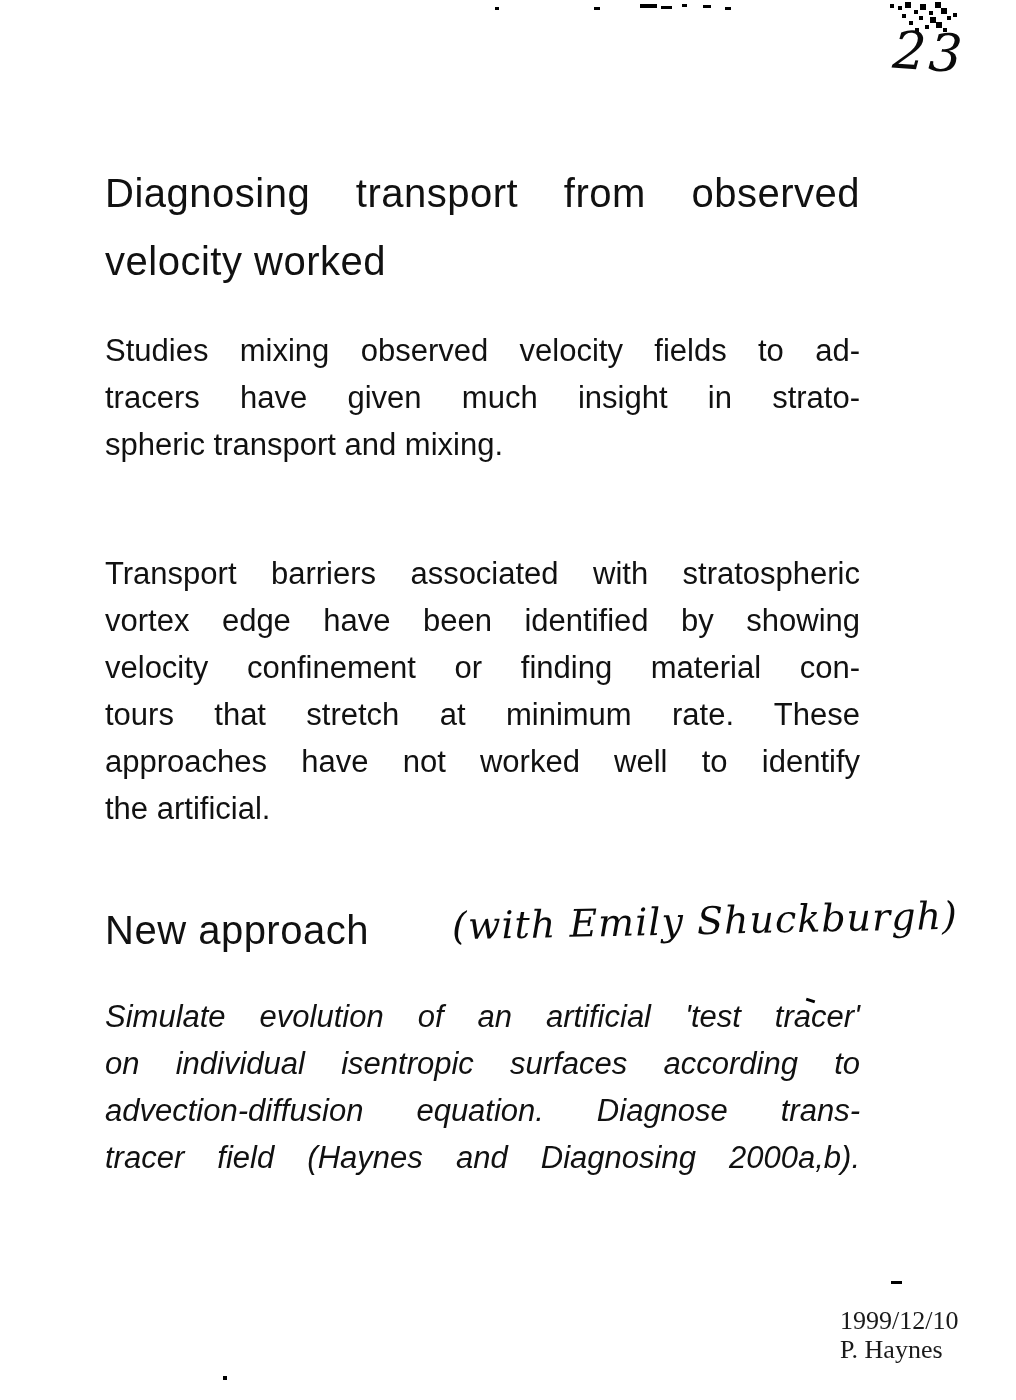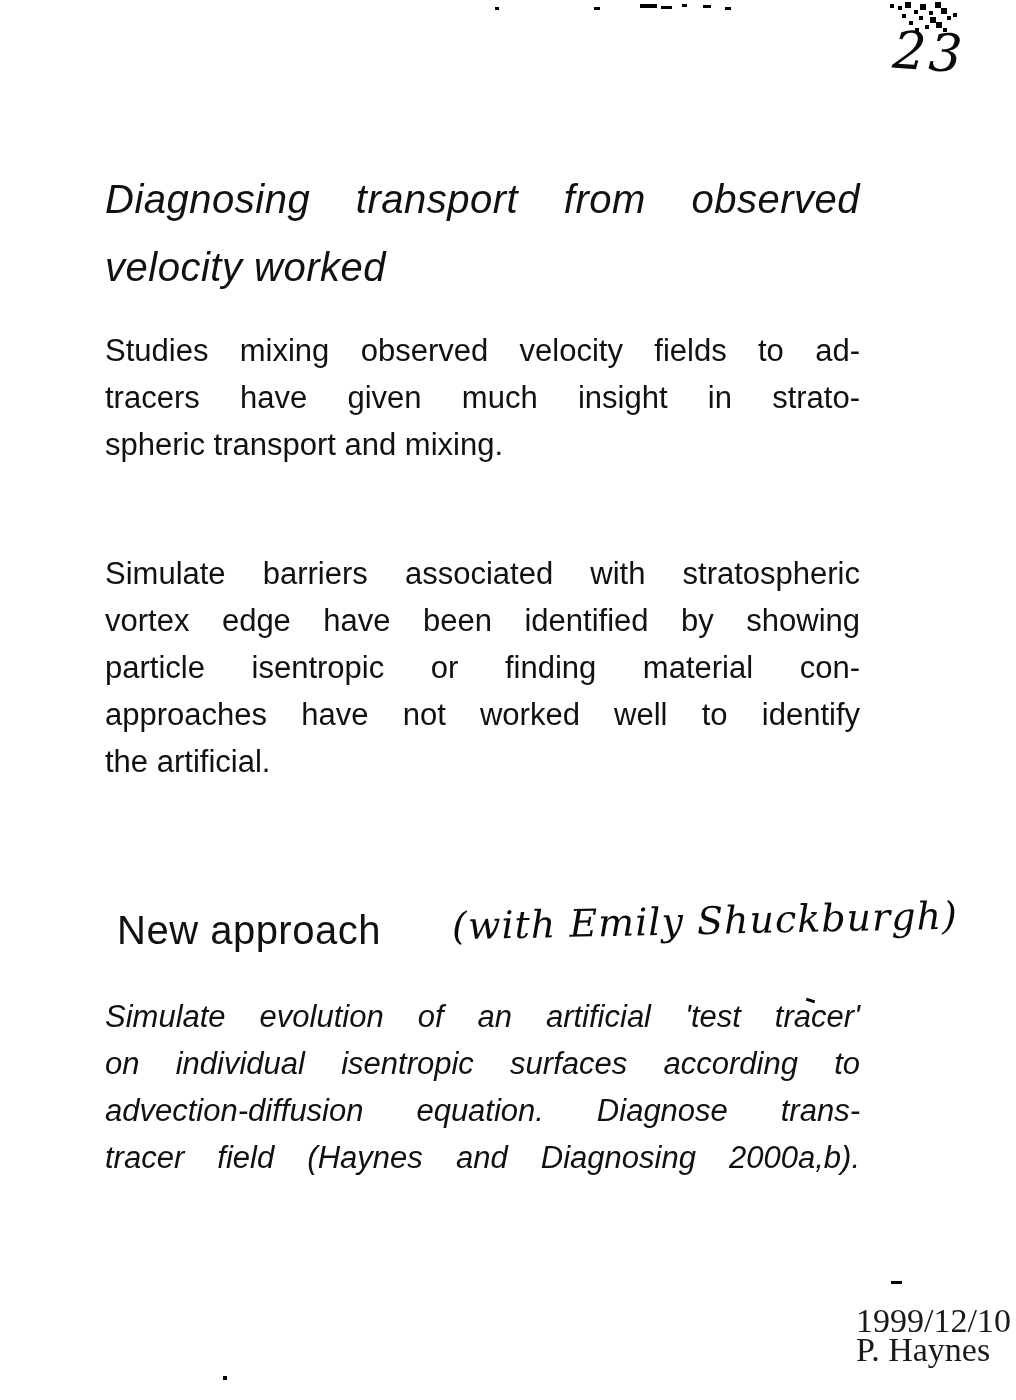--- a/index.html
+++ b/index.html
@@ -27,42 +27,40 @@
     width: 755px;
   }
   .tline {
     text-align: justify;
     text-align-last: justify;
   }
   .tline.last {
     text-align-last: left;
   }
   .title {
-    top: 165px;
+    top: 159px;
     font-size: 40px;
     line-height: 68px;
     letter-spacing: 0.5px;
-    font-style: italic;
   }
   .para {
     font-size: 31px;
     line-height: 47px;
   }
   .p1 { top: 327px; }
   .p2 { top: 550px; }
   .p3 { top: 993px; font-style: italic; }
   .heading {
     position: absolute;
     left: 105px;
     top: 905px;
     font-size: 40px;
     line-height: 50px;
     letter-spacing: 0.5px;
     white-space: nowrap;
-    margin-left: 12px;
   }
   .handwritten {
     font-family: "DejaVu Serif", serif;
     font-style: italic;
     color: #0a0a0a;
   }
   .annotation {
     position: absolute;
     left: 452px;
     top: 896px;
@@ -79,25 +77,24 @@
     font-size: 52px;
     letter-spacing: 3px;
     transform: rotate(4deg);
     white-space: nowrap;
   }
   .footer {
     position: absolute;
     left: 840px;
     top: 1306px;
     font-family: "Liberation Serif", serif;
-    font-size: 34px;
+    font-size: 26px;
     line-height: 29px;
     color: #1a1a1a;
     white-space: nowrap;
-    margin-left: 16px;
   }
   
   .artifact {
     position: absolute;
     background: #000;
   }
   .speckles {
     position: absolute;
     left: 890px;
     top: 4px;
@@ -139,23 +136,24 @@
       <div class="tline last">velocity worked</div>
     </div>
 
   <div class="textblock para p1">
       <div class="tline">Studies mixing observed velocity fields to ad-</div>
       <div class="tline">tracers have given much insight in strato-</div>
       <div class="tline last">spheric transport and mixing.</div>
     </div>
 
   <div class="textblock para p2">
-      <div class="tline">Simulate barriers associated with stratospheric</div>
+      <div class="tline">Transport barriers associated with stratospheric</div>
       <div class="tline">vortex edge have been identified by showing</div>
-      <div class="tline">particle isentropic or finding material con-</div>
+      <div class="tline">velocity confinement or finding material con-</div>
+      <div class="tline">tours that stretch at minimum rate.  These</div>
       <div class="tline">approaches have not worked well to identify</div>
       <div class="tline last">the artificial.</div>
     </div>
 
   <div class="heading">New approach</div>
   <div class="handwritten annotation">(with Emily Shuckburgh)</div>
 
   <div class="textblock para p3">
       <div class="tline">Simulate evolution of an artificial 'test tracer'</div>
       <div class="tline">on individual isentropic surfaces according to</div>

